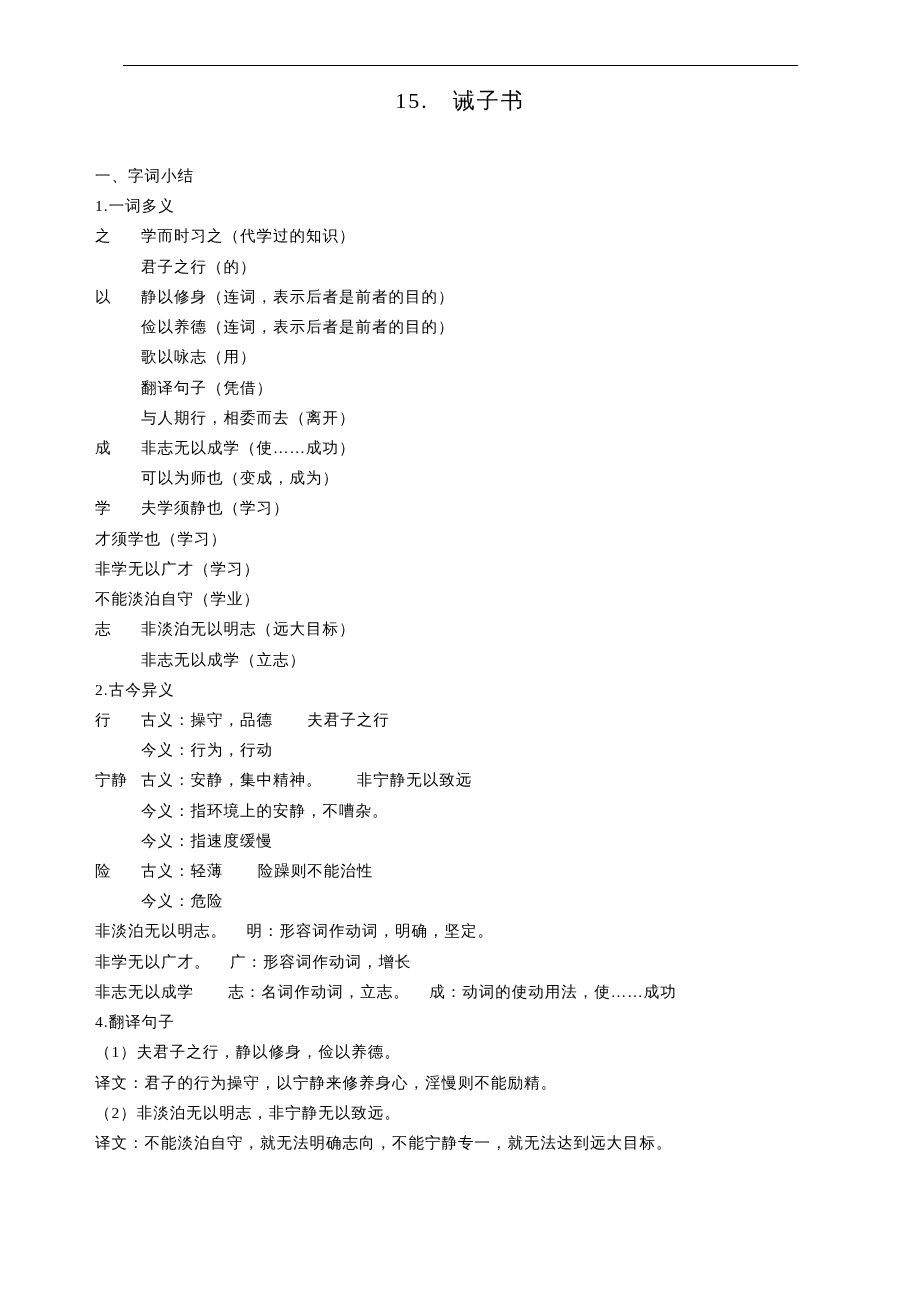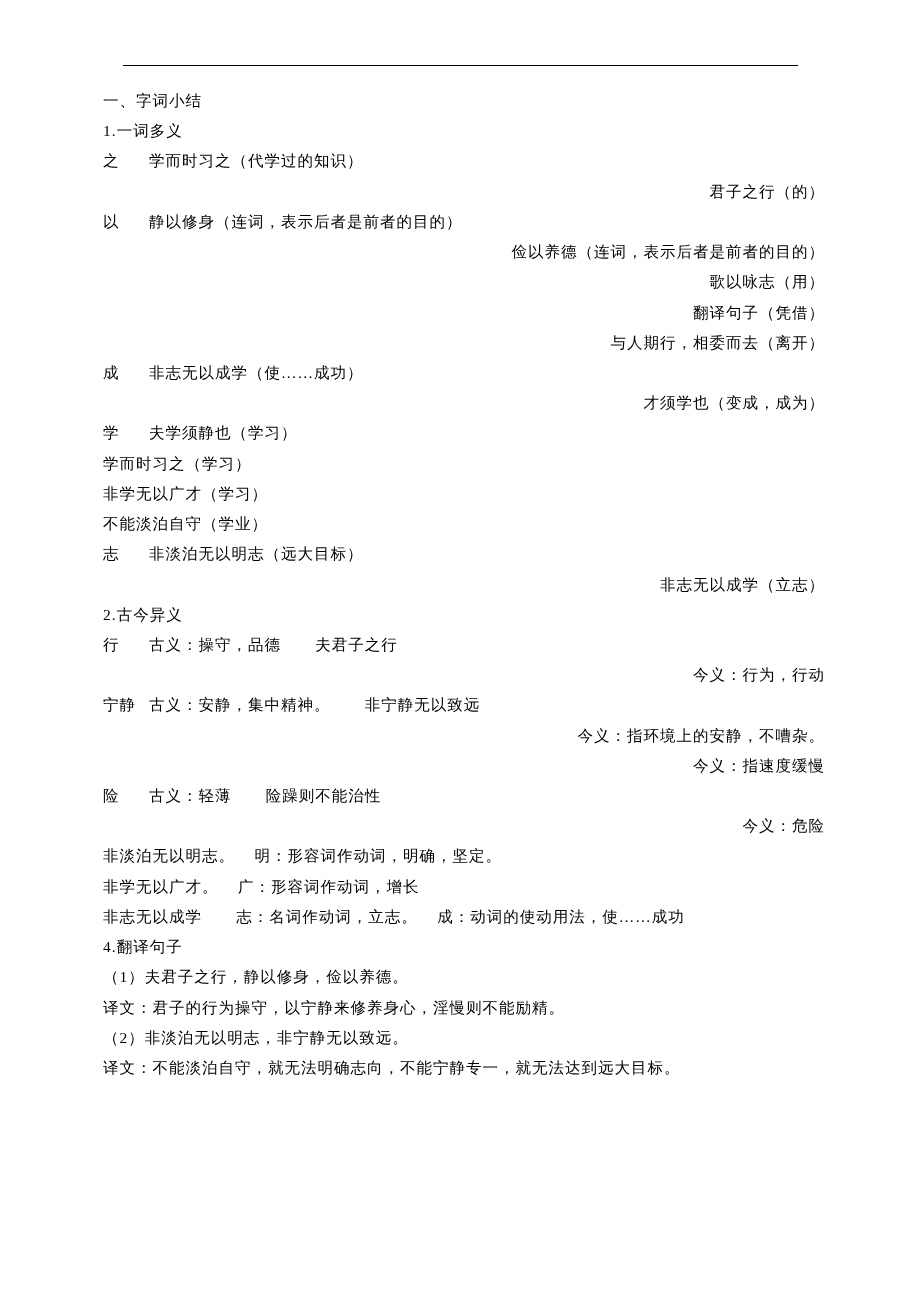--- a/index.html
+++ b/index.html
@@ -25,54 +25,56 @@
       margin-bottom: 45px;
       letter-spacing: 2px;
     }
     .title-num {
       margin-right: 24px;
     }
     .content {
       font-size: 15.5px;
       line-height: 1.95;
       letter-spacing: 1px;
-      margin-left: 8px;
     }
     .line { display: block; white-space: pre-wrap; }
-    .indent1 { padding-left: 46px; text-align: right; }
+    .indent1 { padding-left: 46px; }
     .word-lead { display: inline-block; width: 46px; vertical-align: top; }
   </style>
 </head>
 <body>
 
 <div class="page">
 
   <div class="horizontal-rule"></div>
 
+  <h1 class="title">
+    <span class="title-num">15.</span><span>诫子书</span>
+  </h1>
 
   <div class="content">
 
     <span class="line">一、字词小结</span>
     <span class="line">1.一词多义</span>
 
     <span class="line"><span class="word-lead">之</span><span>学而时习之（代学过的知识）</span></span>
     <span class="line indent1">君子之行（的）</span>
 
     <span class="line"><span class="word-lead">以</span><span>静以修身（连词，表示后者是前者的目的）</span></span>
     <span class="line indent1">俭以养德（连词，表示后者是前者的目的）</span>
     <span class="line indent1">歌以咏志（用）</span>
     <span class="line indent1">翻译句子（凭借）</span>
 
     <span class="line indent1">与人期行，相委而去（离开）</span>
 
     <span class="line"><span class="word-lead">成</span><span>非志无以成学（使……成功）</span></span>
-    <span class="line indent1">才须学也（变成，成为）</span>
+    <span class="line indent1">可以为师也（变成，成为）</span>
 
     <span class="line"><span class="word-lead">学</span><span>夫学须静也（学习）</span></span>
-    <span class="line">学而时习之（学习）</span>
+    <span class="line">才须学也（学习）</span>
     <span class="line">非学无以广才（学习）</span>
     <span class="line">不能淡泊自守（学业）</span>
 
     <span class="line"><span class="word-lead">志</span><span>非淡泊无以明志（远大目标）</span></span>
     <span class="line indent1">非志无以成学（立志）</span>
 
     <span class="line">2.古今异义</span>
 
     <span class="line"><span class="word-lead">行</span><span>古义：操守，品德       夫君子之行</span></span>
     <span class="line indent1">今义：行为，行动</span>

